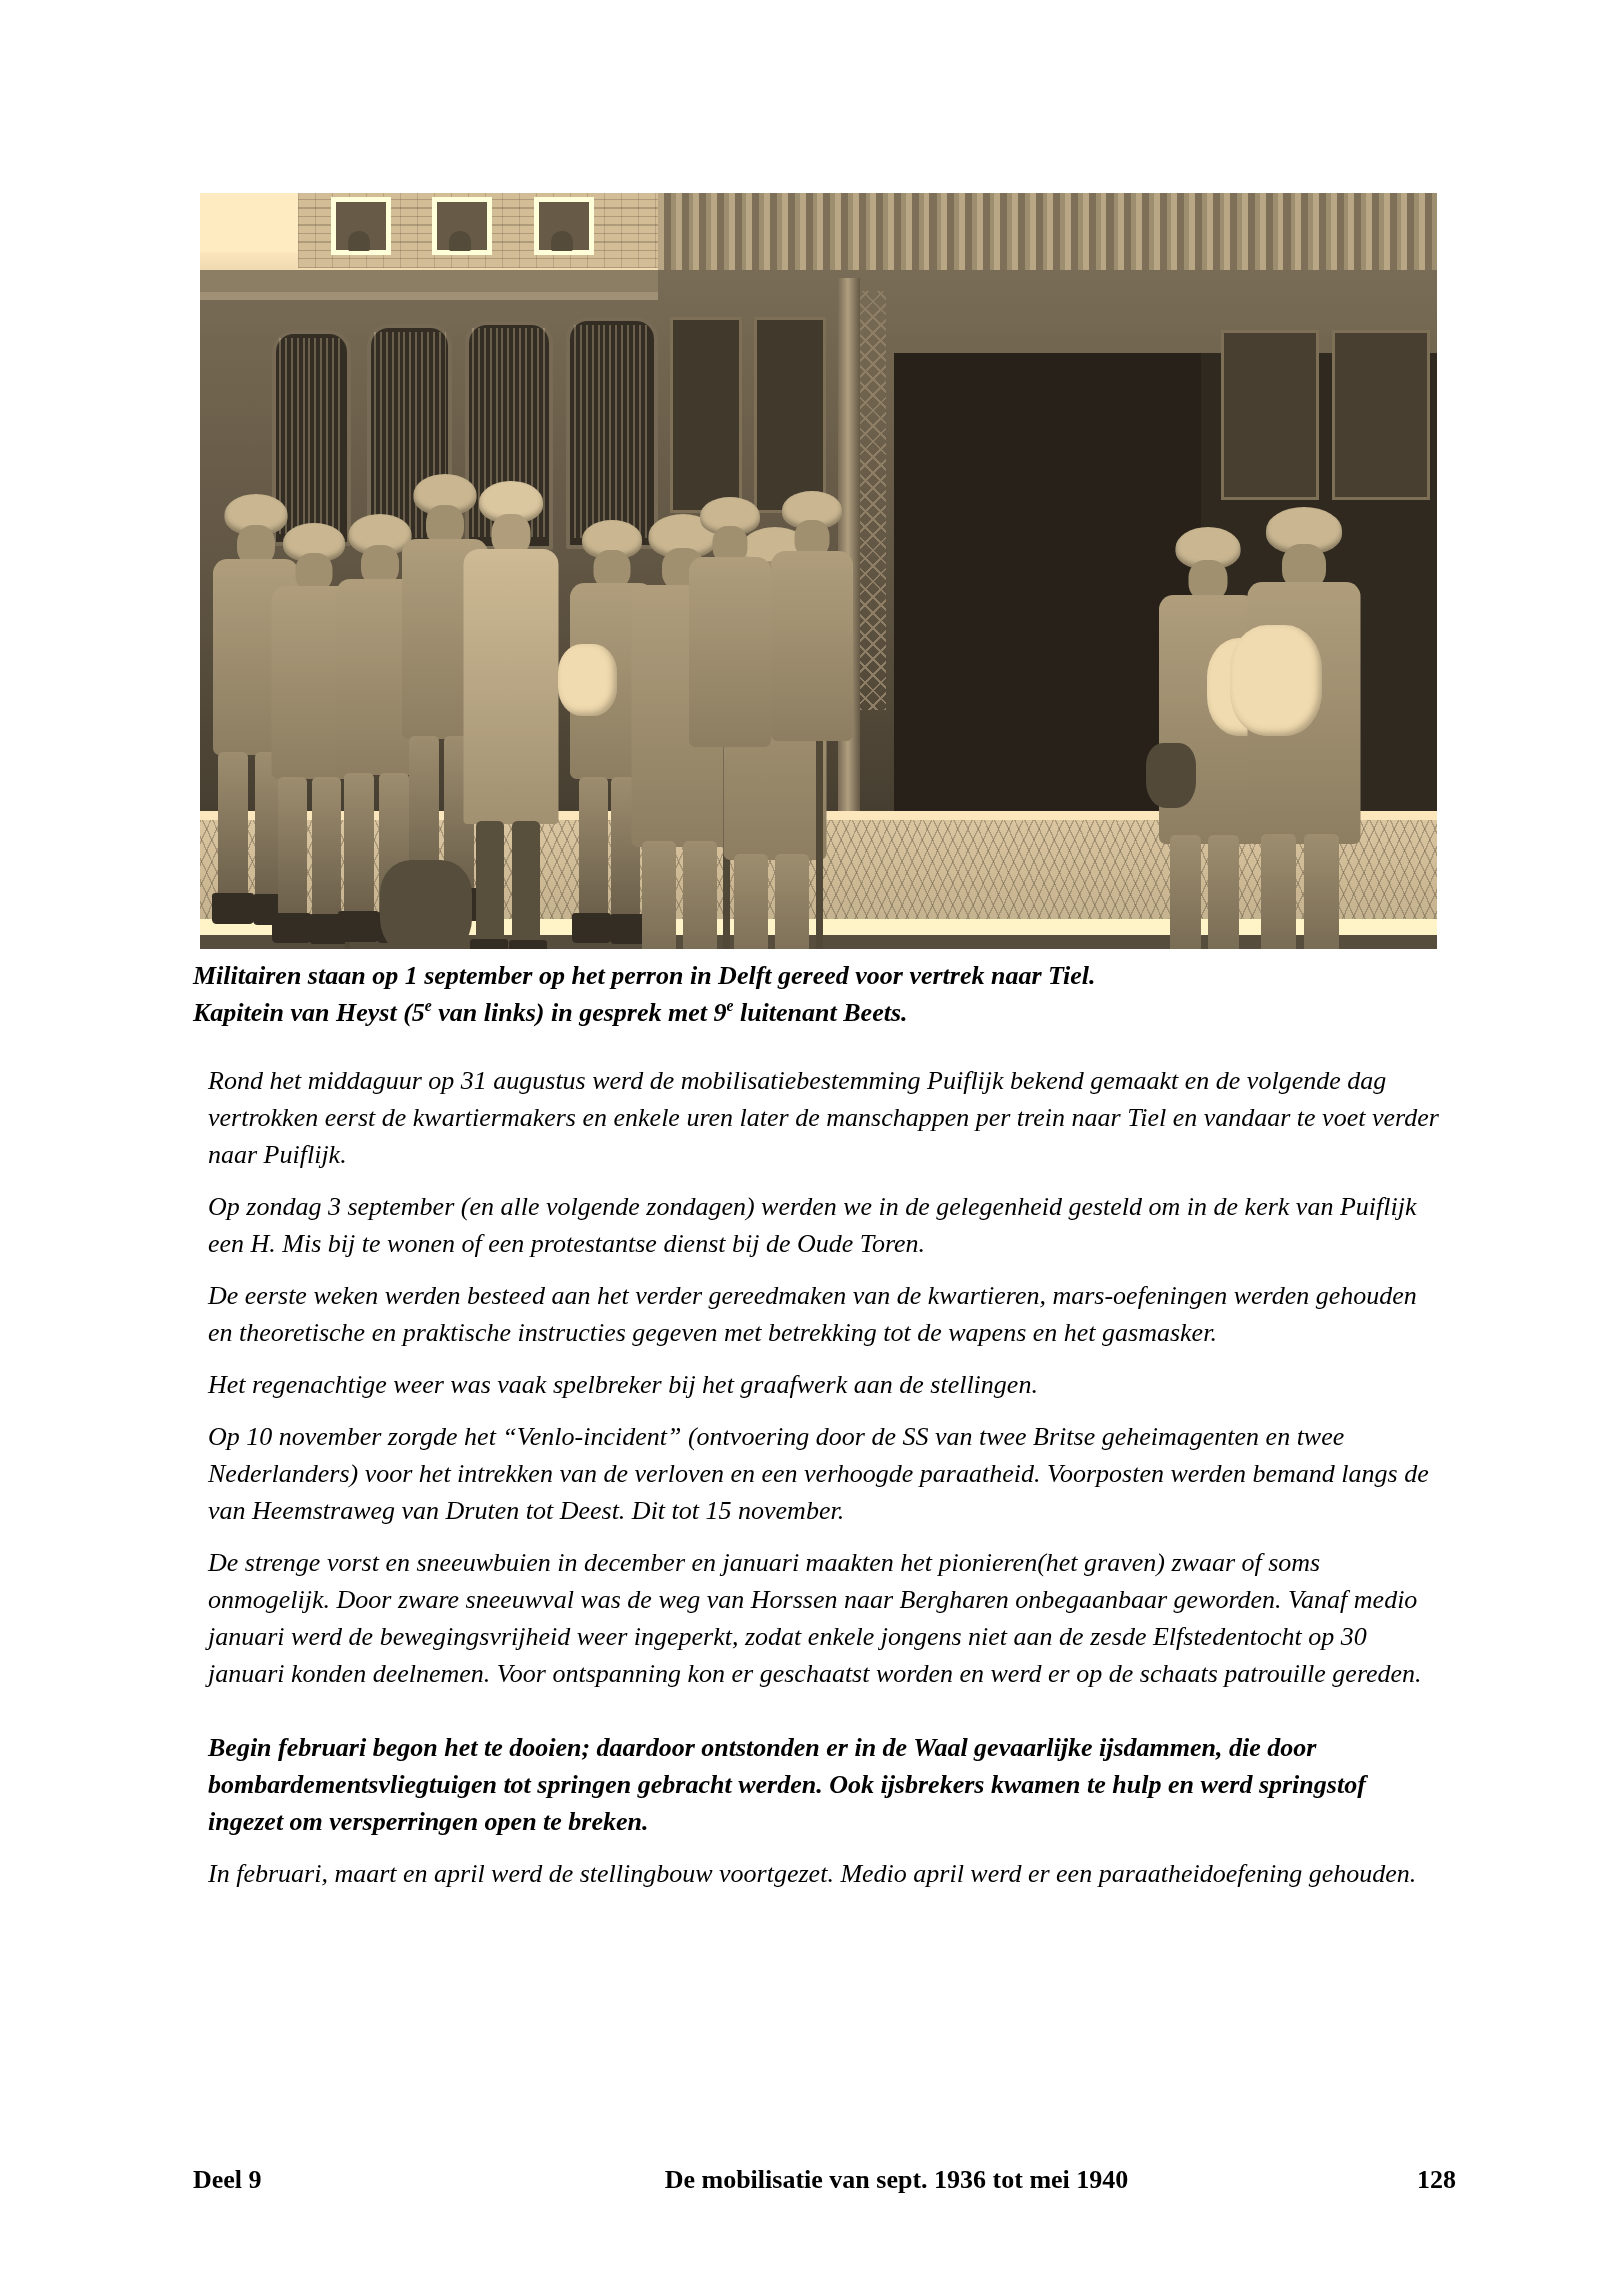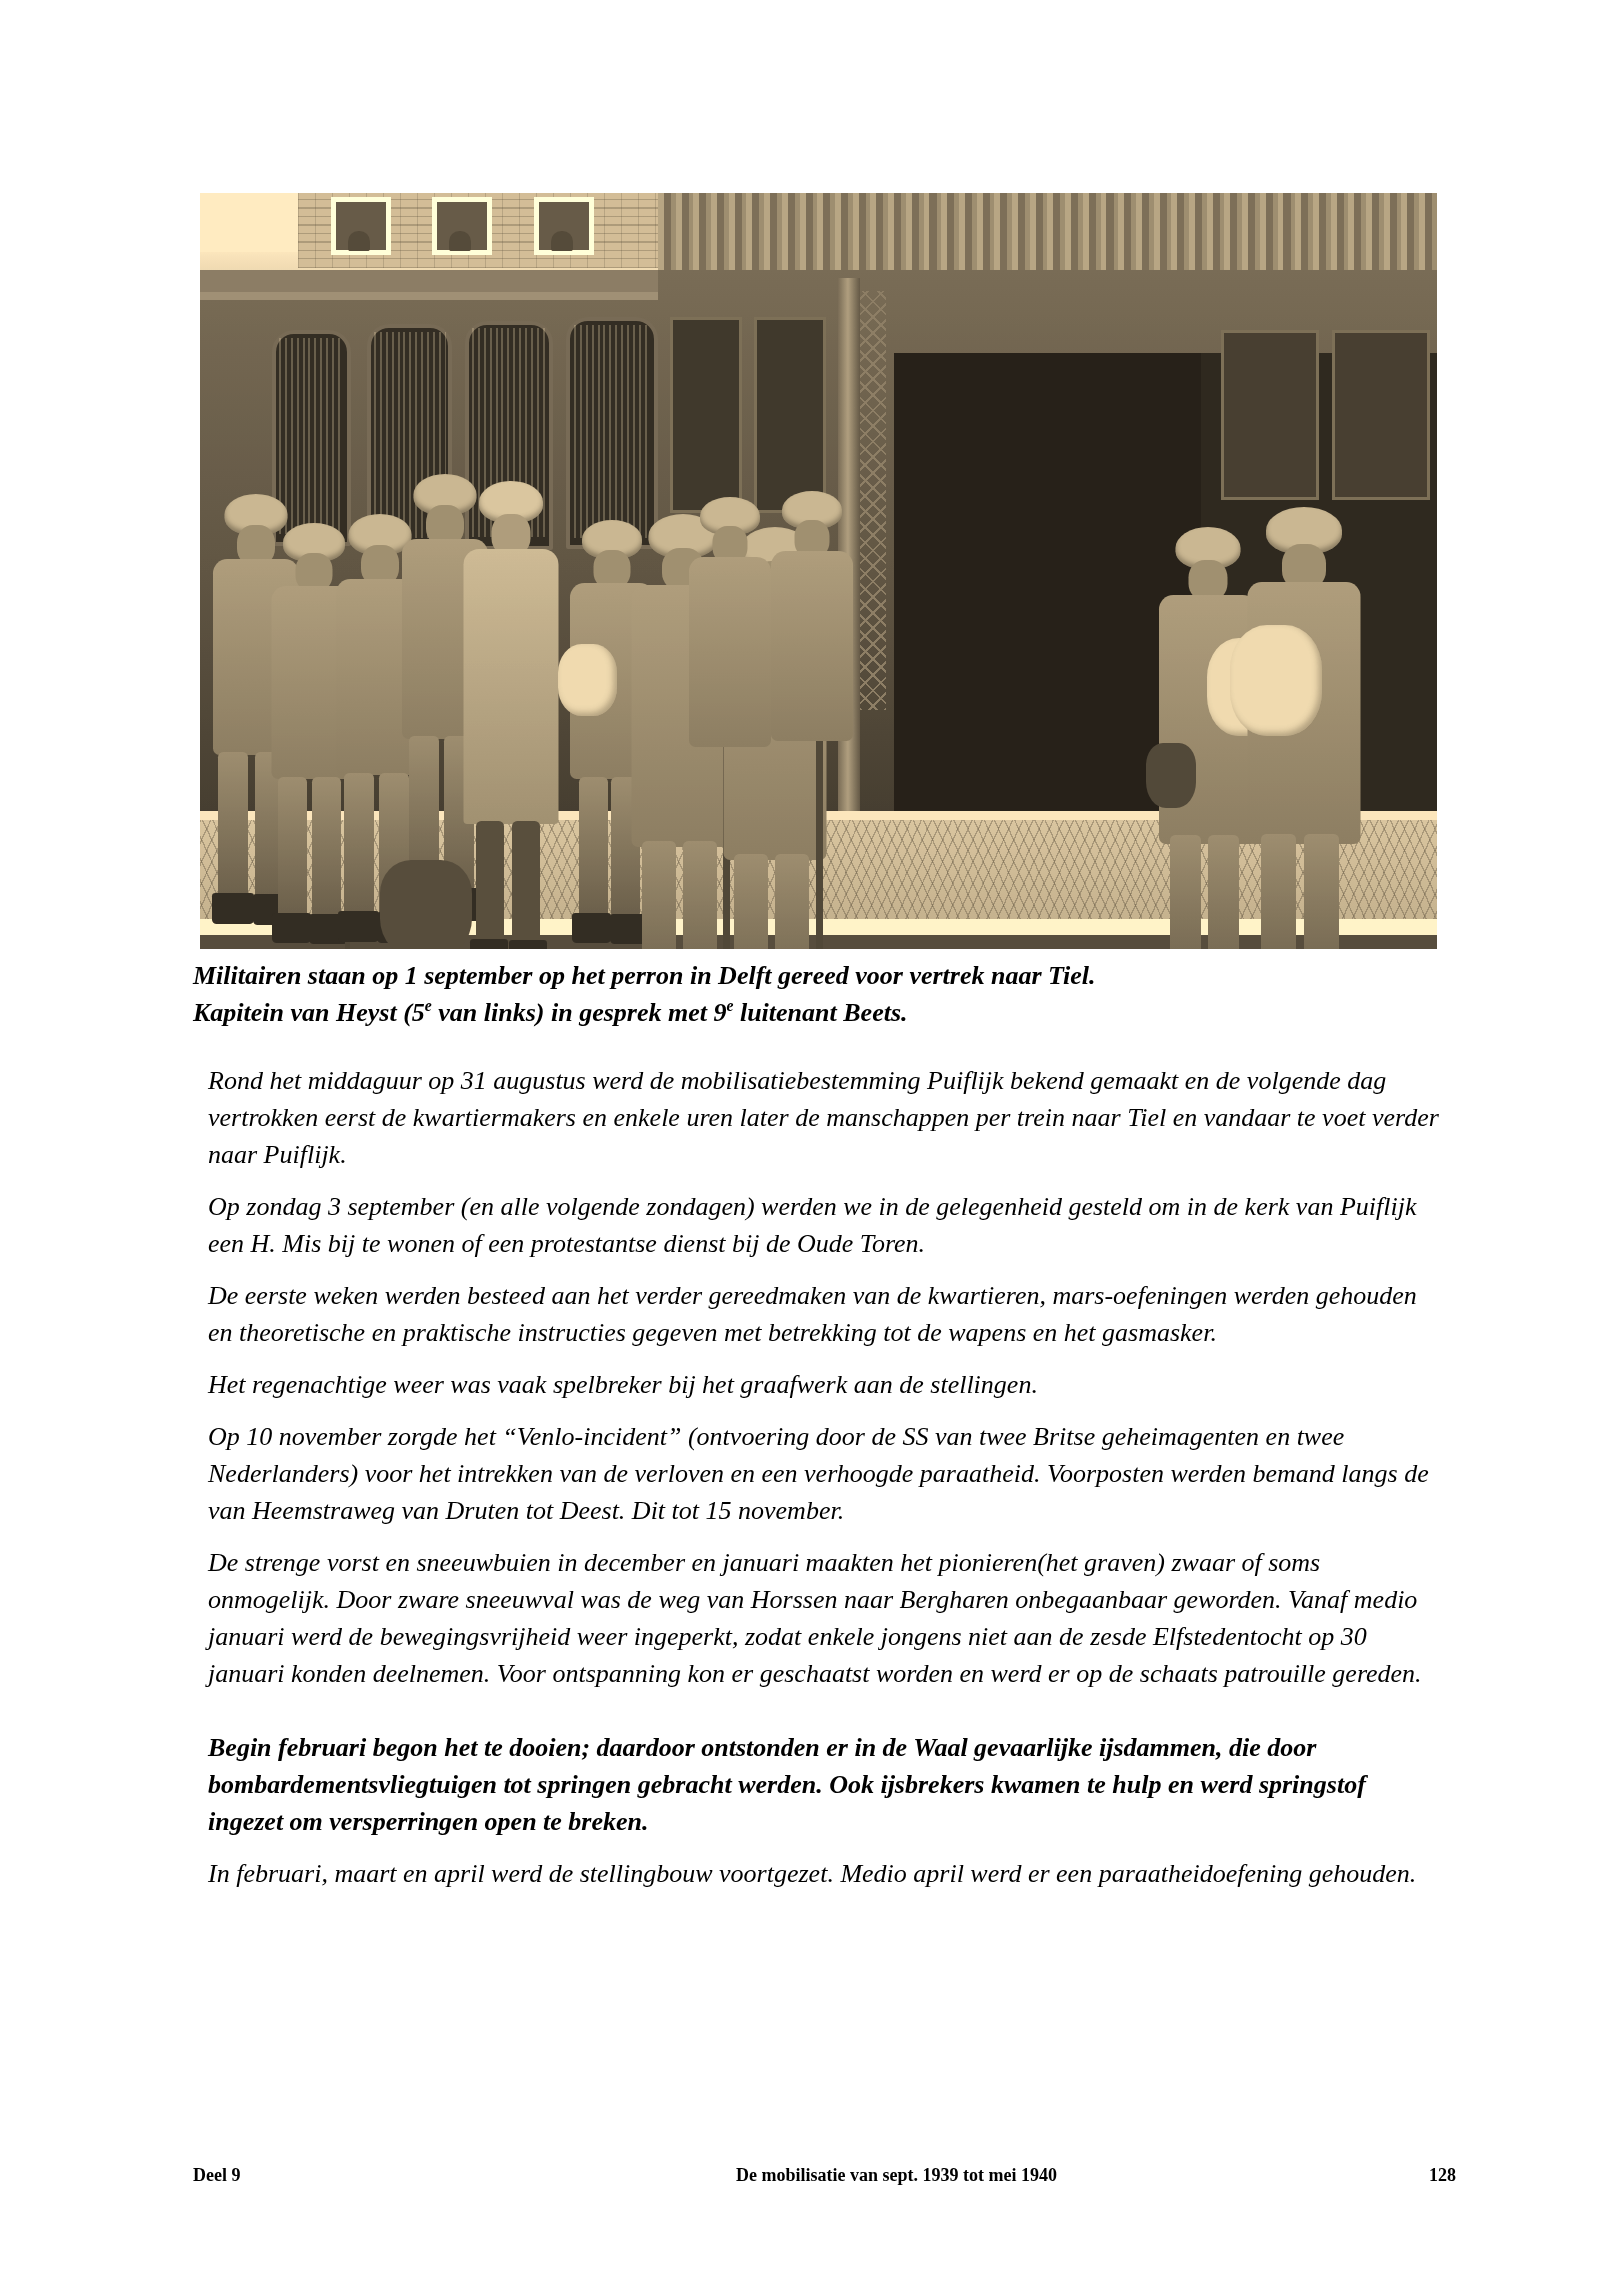--- a/index.html
+++ b/index.html
@@ -217,21 +217,21 @@
   .body-text p.gap { margin-top: 37px; font-weight: bold; }
 
   .footer {
     position: absolute;
     left: 193px;
     top: 2165px;
     width: 1263px;
     display: flex;
     align-items: baseline;
     font-weight: bold;
-    font-size: 18px;
+    font-size: 26px;
     color: #000;
   }
   .footer .f-left { width: 314px; }
   .footer .f-center { flex: 1; text-align: center; }
   .footer .f-right { width: 170px; text-align: right; }
 </style>
 </head>
 <body>
 
 <div class="page">
@@ -419,18 +419,18 @@
     <p>De eerste weken werden besteed aan het verder gereedmaken van de kwartieren, mars-oefeningen werden gehouden en theoretische en praktische instructies gegeven met betrekking tot de wapens en het gasmasker.</p>
     <p>Het regenachtige weer was vaak spelbreker bij het graafwerk aan de stellingen.</p>
     <p>Op 10 november zorgde het “Venlo-incident” (ontvoering door de SS van twee Britse geheimagenten en twee Nederlanders) voor het intrekken van de verloven en een verhoogde paraatheid. Voorposten werden bemand langs de van Heemstraweg van Druten tot Deest. Dit tot 15 november.</p>
     <p>De strenge vorst en sneeuwbuien in december en januari  maakten het pionieren(het graven) zwaar of soms onmogelijk. Door zware sneeuwval was de weg van Horssen naar Bergharen onbegaanbaar geworden. Vanaf medio januari werd de bewegingsvrijheid weer ingeperkt, zodat enkele jongens niet aan de zesde Elfstedentocht op 30 januari  konden deelnemen. Voor ontspanning kon er geschaatst worden en werd er op de schaats patrouille gereden.</p>
     <p class="gap">Begin februari begon het te dooien; daardoor ontstonden er in de Waal gevaarlijke ijsdammen, die door bombardementsvliegtuigen tot springen gebracht werden. Ook ijsbrekers kwamen te hulp en werd springstof ingezet om versperringen open te breken.</p>
     <p>In februari, maart en april werd de stellingbouw voortgezet. Medio april werd er een paraatheidoefening gehouden.</p>
   </div>
 
   <div class="footer">
     <div class="f-left">Deel 9</div>
-    <div class="f-center">De mobilisatie van sept. 1939 tot mei 1940</div>
+    <div class="f-center">De mobilisatie van sept. 1936 tot mei 1940</div>
     <div class="f-right">128</div>
   </div>
 
 </div>
 
 
 </body></html>

